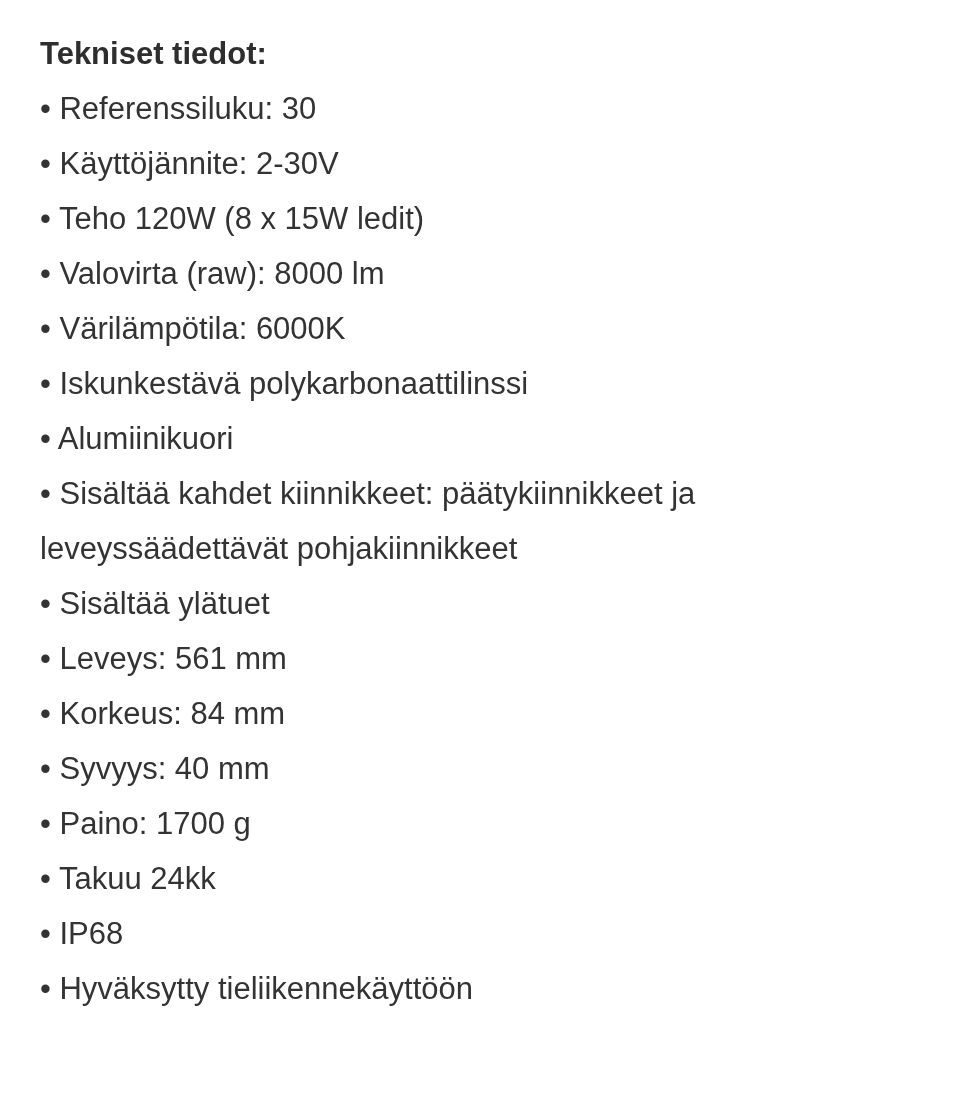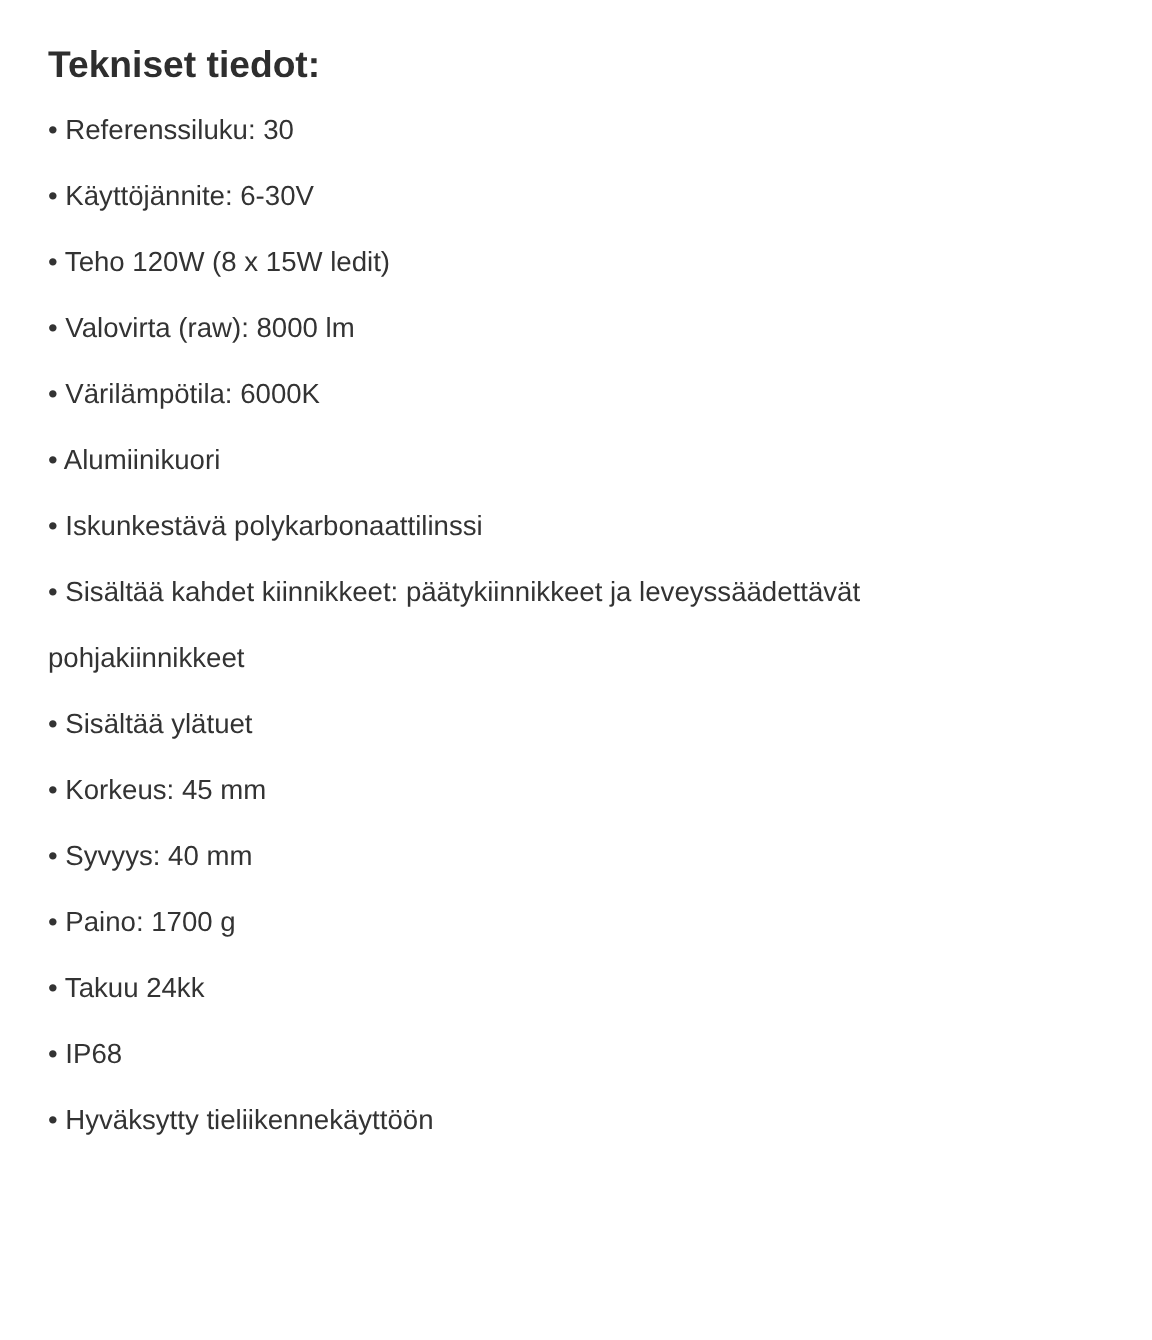--- a/index.html
+++ b/index.html
@@ -20,40 +20,41 @@
       padding: 26px 84px 0 40px;
     }
     .spec-title {
       font-size: 31px;
       font-weight: bold;
       line-height: 55px;
       margin: 0;
       color: #2e2e2e;
     }
     .spec-item {
-      font-size: 23px;
+      font-size: 31px;
       font-weight: 400;
       line-height: 55px;
       color: #333333;
       white-space: normal;
     }
   </style>
 </head>
 <body>
 
 <div class="spec-container">
   <h1 class="spec-title">Tekniset tiedot:</h1>
   <div class="spec-item">• Referenssiluku: 30</div>
-  <div class="spec-item">• Käyttöjännite: 6-30V</div>
+  <div class="spec-item">• Käyttöjännite: 2-30V</div>
   <div class="spec-item">• Teho 120W (8 x 15W ledit)</div>
   <div class="spec-item">• Valovirta (raw): 8000 lm</div>
   <div class="spec-item">• Värilämpötila: 6000K</div>
+  <div class="spec-item">• Iskunkestävä polykarbonaattilinssi</div>
   <div class="spec-item">• Alumiinikuori</div>
-  <div class="spec-item">• Iskunkestävä polykarbonaattilinssi</div>
   <div class="spec-item">• Sisältää kahdet kiinnikkeet: päätykiinnikkeet ja leveyssäädettävät pohjakiinnikkeet</div>
   <div class="spec-item">• Sisältää ylätuet</div>
-  <div class="spec-item">• Korkeus: 45 mm</div>
+  <div class="spec-item">• Leveys: 561 mm</div>
+  <div class="spec-item">• Korkeus: 84 mm</div>
   <div class="spec-item">• Syvyys: 40 mm</div>
   <div class="spec-item">• Paino: 1700 g</div>
   <div class="spec-item">• Takuu 24kk</div>
   <div class="spec-item">• IP68</div>
   <div class="spec-item">• Hyväksytty tieliikennekäyttöön</div>
 </div>
 
 </body></html>

